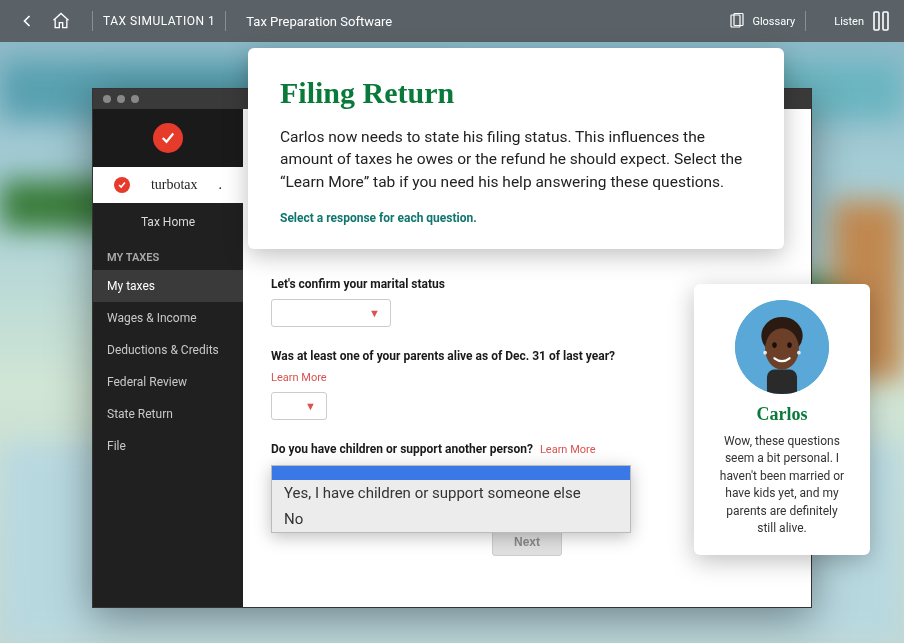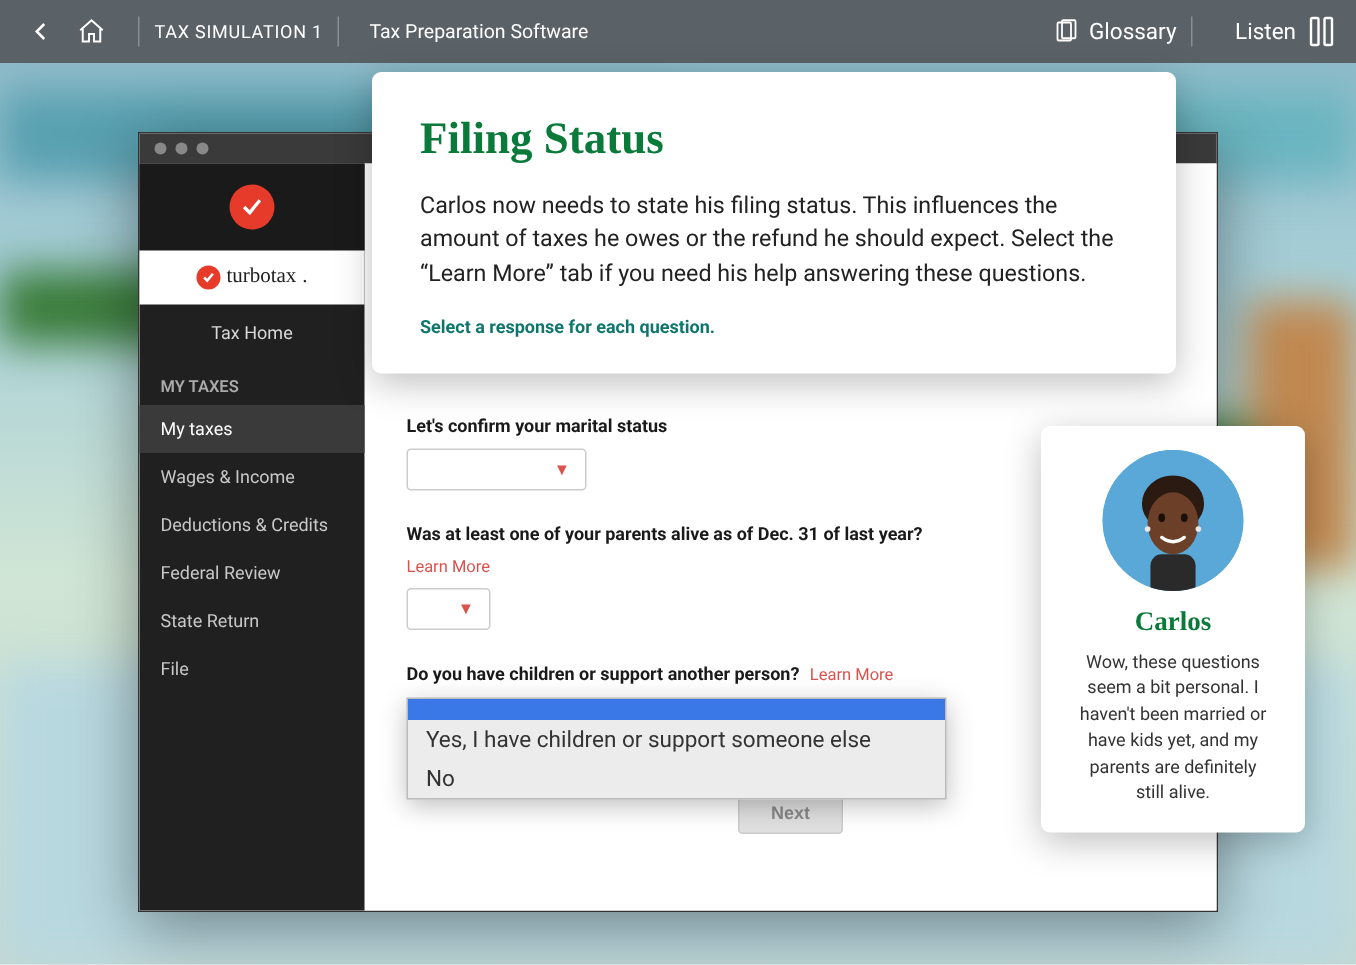--- a/index.html
+++ b/index.html
@@ -27,21 +27,21 @@
     background: #5a6268;
     display:flex; align-items:center;
     padding: 0 14px;
     color:#fff; font-size:13px;
   }
   .topbar .icon-btn { width:26px; height:26px; display:flex; align-items:center; justify-content:center; margin-right:8px; cursor:pointer; }
   .topbar .divider { width:1px; height:20px; background:#888f94; margin:0 10px; }
   .topbar .title { font-weight:400; letter-spacing:0.5px; font-size:12px; }
   .topbar .subtitle { font-size:13px; margin-left:10px; }
   .topbar .spacer { flex:1; }
-  .topbar .right-item { display:flex; margin-left:12px; cursor:pointer; font-size:15px; }
+  .topbar .right-item { display:flex; align-items:center; margin-left:12px; cursor:pointer; font-size:11px; }
   .topbar .right-item span { margin-left:6px; }
 
   
   .browser {
     position:absolute; z-index:5;
     left:92px; top:88px; width:720px; height:520px;
     background:#fff; border:1px solid #333;
     box-shadow: 0 10px 40px rgba(0,0,0,0.4);
     display:flex; flex-direction:column;
   }
@@ -49,21 +49,21 @@
     height:20px; background:#3a3a3a;
     display:flex; align-items:center; padding-left:10px; gap:6px;
   }
   .browser .chrome-top .dot { width:8px; height:8px; border-radius:50%; background:#888; }
   .browser .body { flex:1; display:flex; background:#fff; }
 
   
   .sidebar { width:150px; background:#202020; color:#bbb; font-size:12px; }
   .sidebar .hero { height:58px; background:#1a1a1a; display:flex; align-items:center; justify-content:center; }
   .check-badge { width:30px; height:30px; border-radius:50%; background:#e63a2b; display:flex; align-items:center; justify-content:center; }
-  .sidebar .logo-row { background:#fff; height:36px; display:flex; align-items:center; justify-content:center; gap:4px; }
+  .sidebar .logo-row { background:#fff; height:36px; display:flex; align-items:center; justify-content:center; gap:21px; }
   .logo-row .small-badge { width:16px; height:16px; border-radius:50%; background:#e63a2b; display:flex; align-items:center; justify-content:center; }
   .logo-row .brand { font-family: Georgia, serif; font-size:14px; color:#222; }
   .sidebar .item { padding:9px 14px; color:#c8c8c8; cursor:pointer; font-size:12px; }
   .sidebar .section { padding:10px 14px 6px; color:#aaa; font-size:11px; font-weight:600; }
   .sidebar .item.active { background:#3a3a3a; color:#fff; }
   .sidebar .tax-home { text-align:center; color:#d8d8d8; padding:12px 0; font-size:12px; }
 
   
   .content { flex:1; padding:18px 28px; font-size:12px; color:#222; position:relative; }
   .q-label { font-weight:700; font-size:12px; color:#1a1a1a; margin-bottom:8px; }
@@ -218,21 +218,21 @@
         <div class="opt normal">Yes, I have children or support someone else</div>
         <div class="opt normal">No</div>
       </div>
 
       <button class="next-btn" style="margin-top:72px">Next</button>
     </div>
   </div>
 </div>
 
 <div class="instr-card">
-  <h1>Filing Status</h1>
+  <h1>Filing Return</h1>
   <p>Carlos now needs to state his filing status. This influences the amount of taxes he owes or the refund he should expect. Select the “Learn More” tab if you need his help answering these questions.</p>
   <div class="sub">Select a response for each question.</div>
 </div>
 
 <div class="char-card">
   <div class="avatar">
     <svg viewBox="0 0 100 100">
       <circle cx="50" cy="50" r="50" fill="#5aa8d8"></circle>
       <ellipse cx="50" cy="38" rx="22" ry="20" fill="#2b1a12"></ellipse>
       <ellipse cx="50" cy="52" rx="18" ry="22" fill="#6b3f28"></ellipse>

